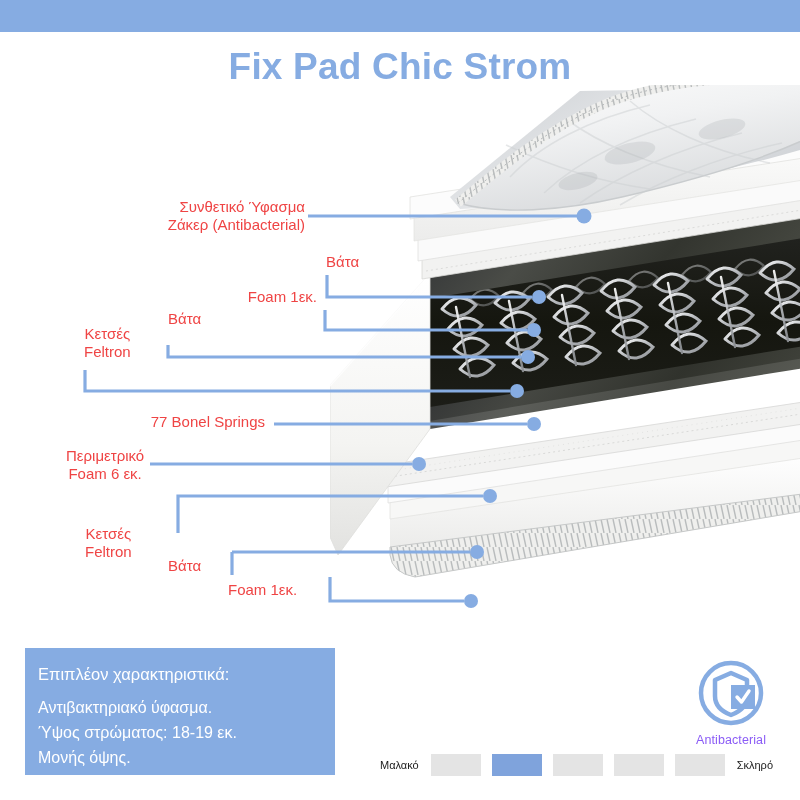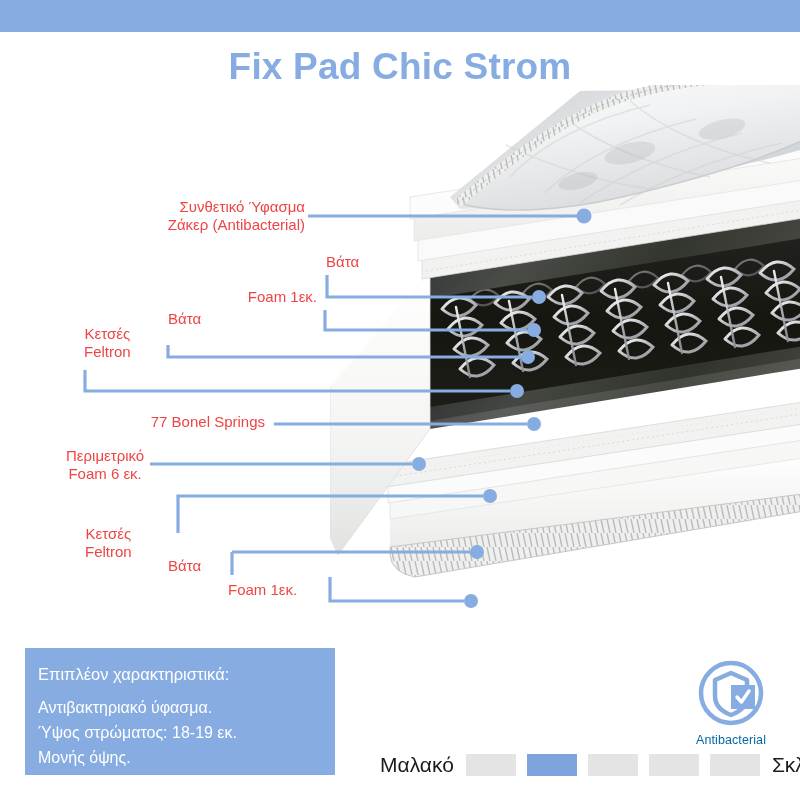--- a/index.html
+++ b/index.html
@@ -59,31 +59,31 @@
   .info-panel .ip-title{font-size:16.5px;line-height:24px;margin-bottom:9px;}
   .info-panel .ip-line{font-size:16px;line-height:25px;}
 
   
   .badge{
     position:absolute;left:678px;top:660px;width:106px;text-align:center;
   }
   .badge .b-ico{display:block;margin:0 auto;}
   .badge .b-cap{
     display:block;margin-top:1px;
-    font-size:12.5px;color:#0369a1;
+    font-size:12.5px;color:#8b5cf6;
     letter-spacing:.1px;
   }
 
   
   .firmness{
     position:absolute;left:380px;top:748px;width:405px;height:34px;
     display:flex;align-items:center;gap:0;
   }
   .firmness .f-end{
-    font-size:21px;color:#1b1b1b;white-space:nowrap;
+    font-size:11px;color:#1b1b1b;white-space:nowrap;
   }
   .firmness .f-track{display:flex;gap:11px;margin:0 12px;}
   .firmness .f-seg{width:50px;height:22px;background:#E4E4E4;}
   .firmness .f-seg.on{background:#7FA3DC;}
 </style>
 </head>
 <body>
 
 <div id="page">
 

